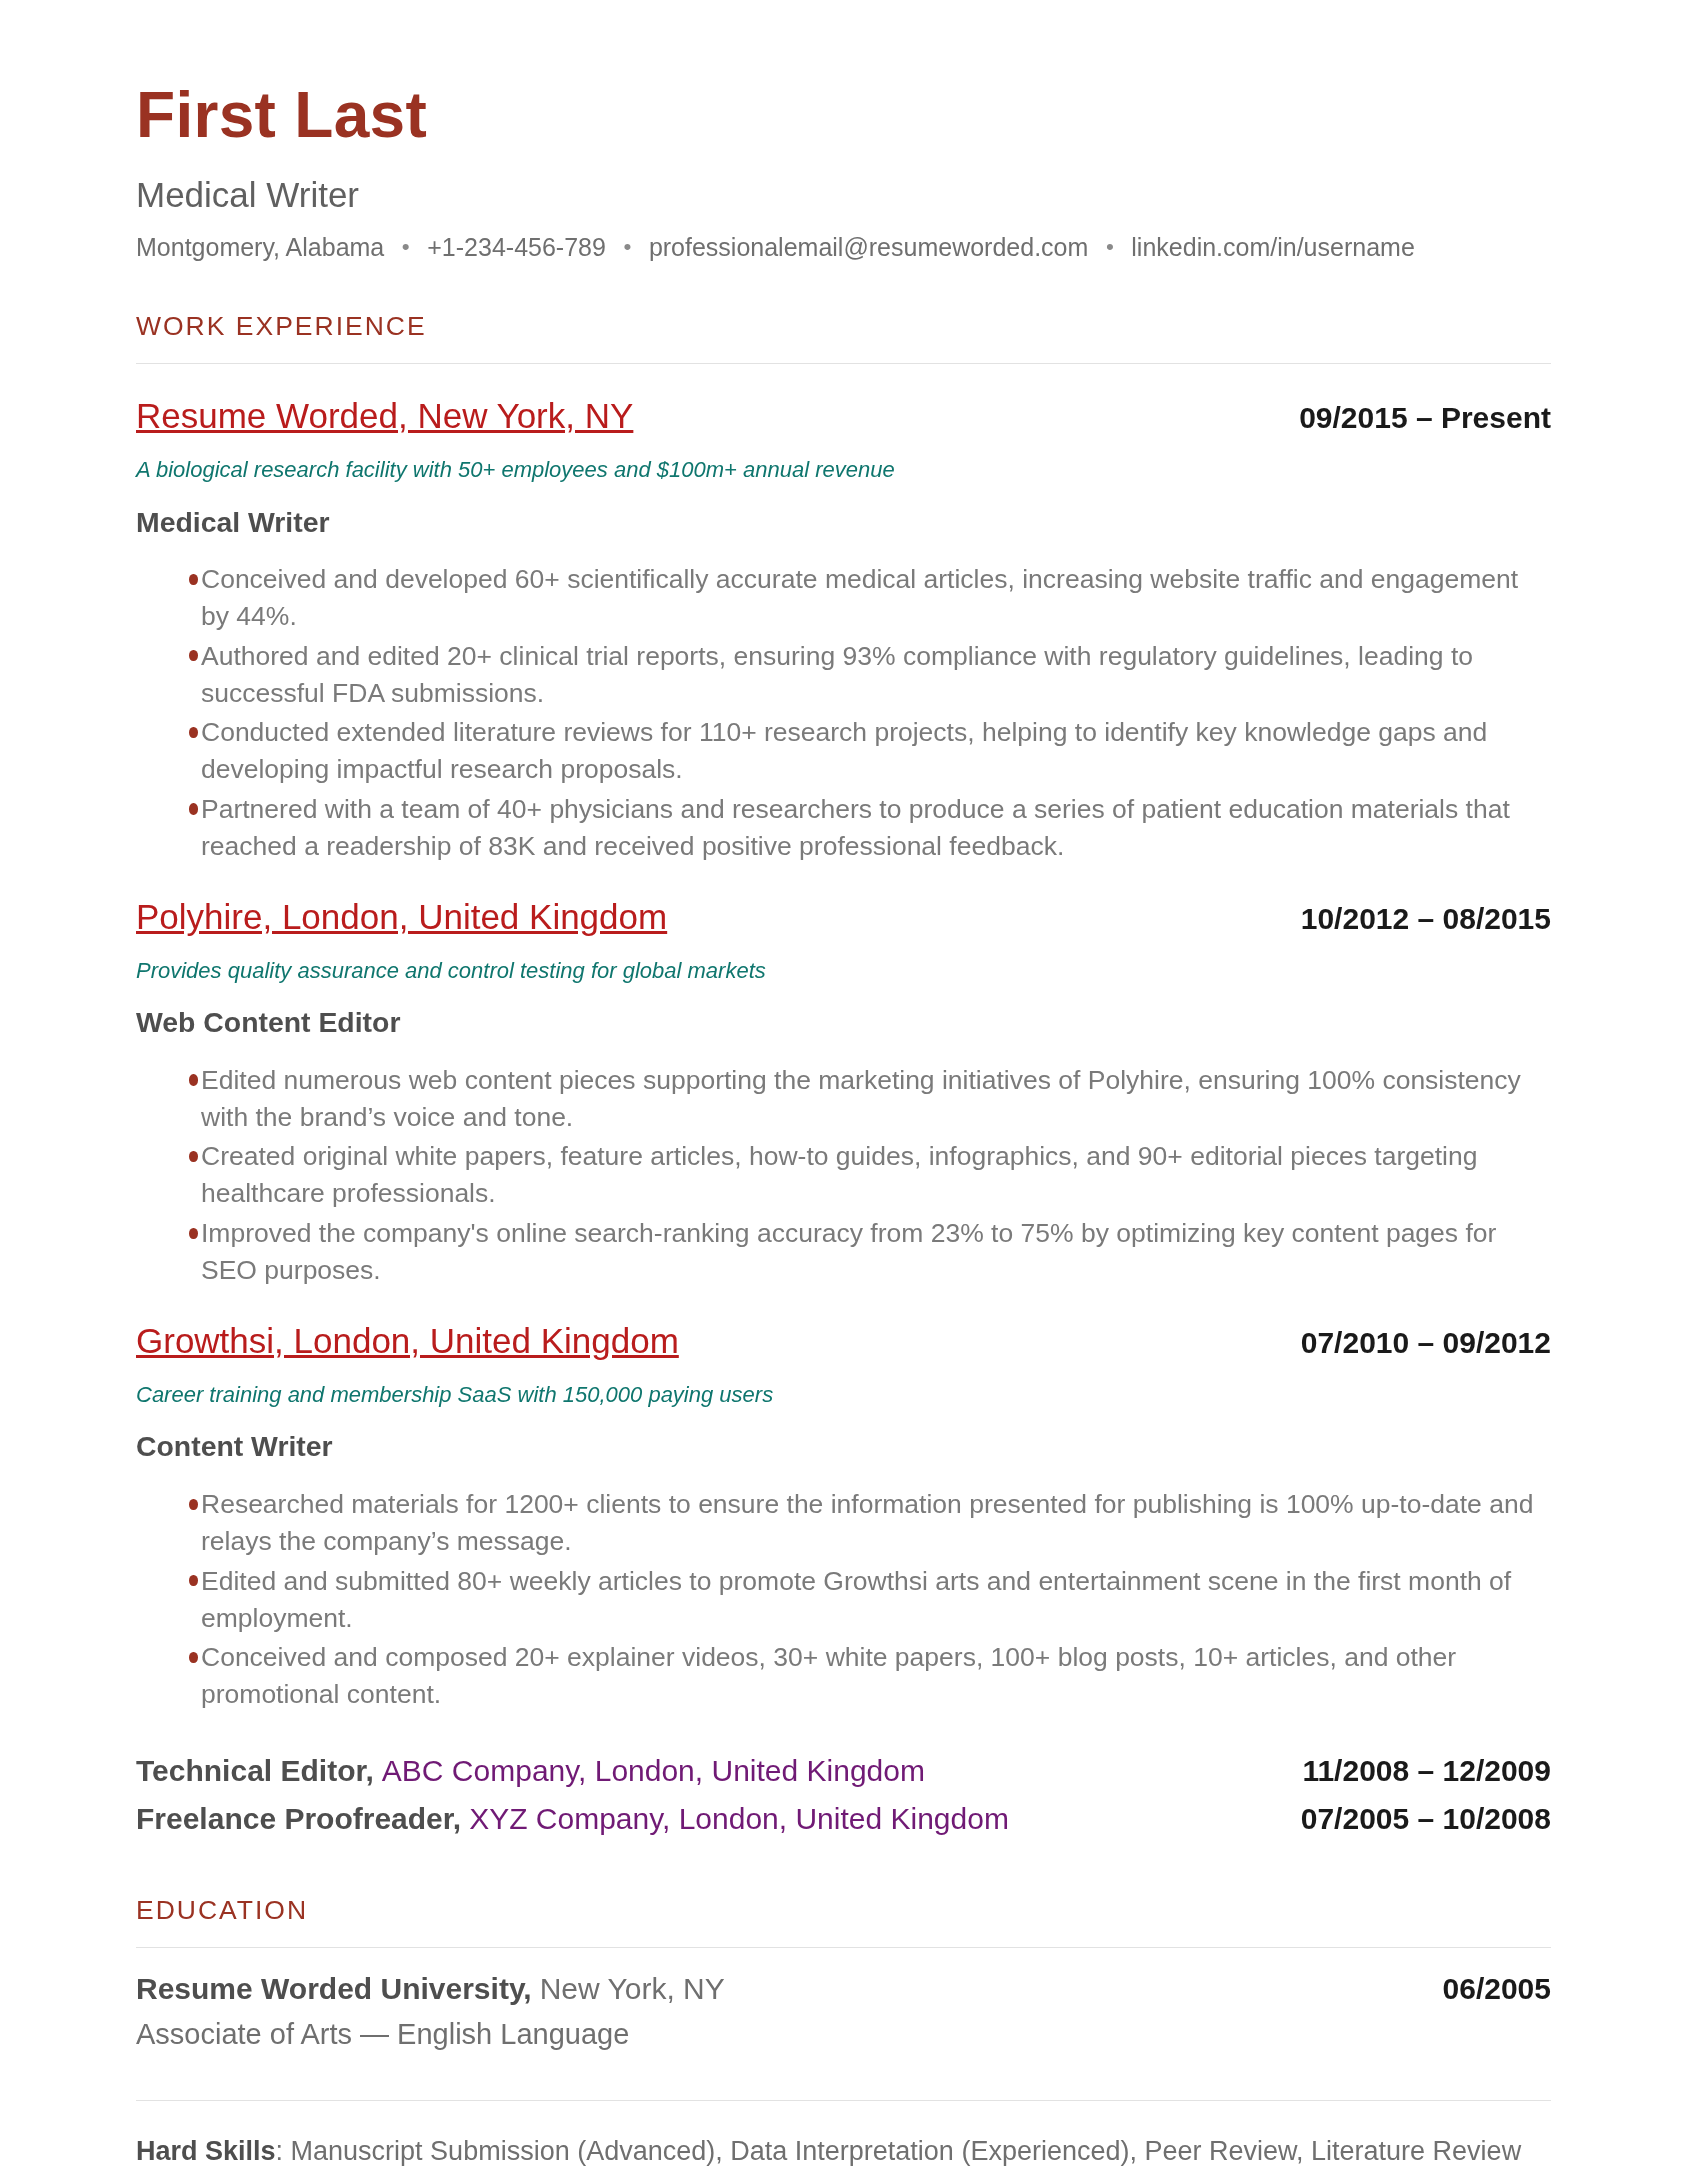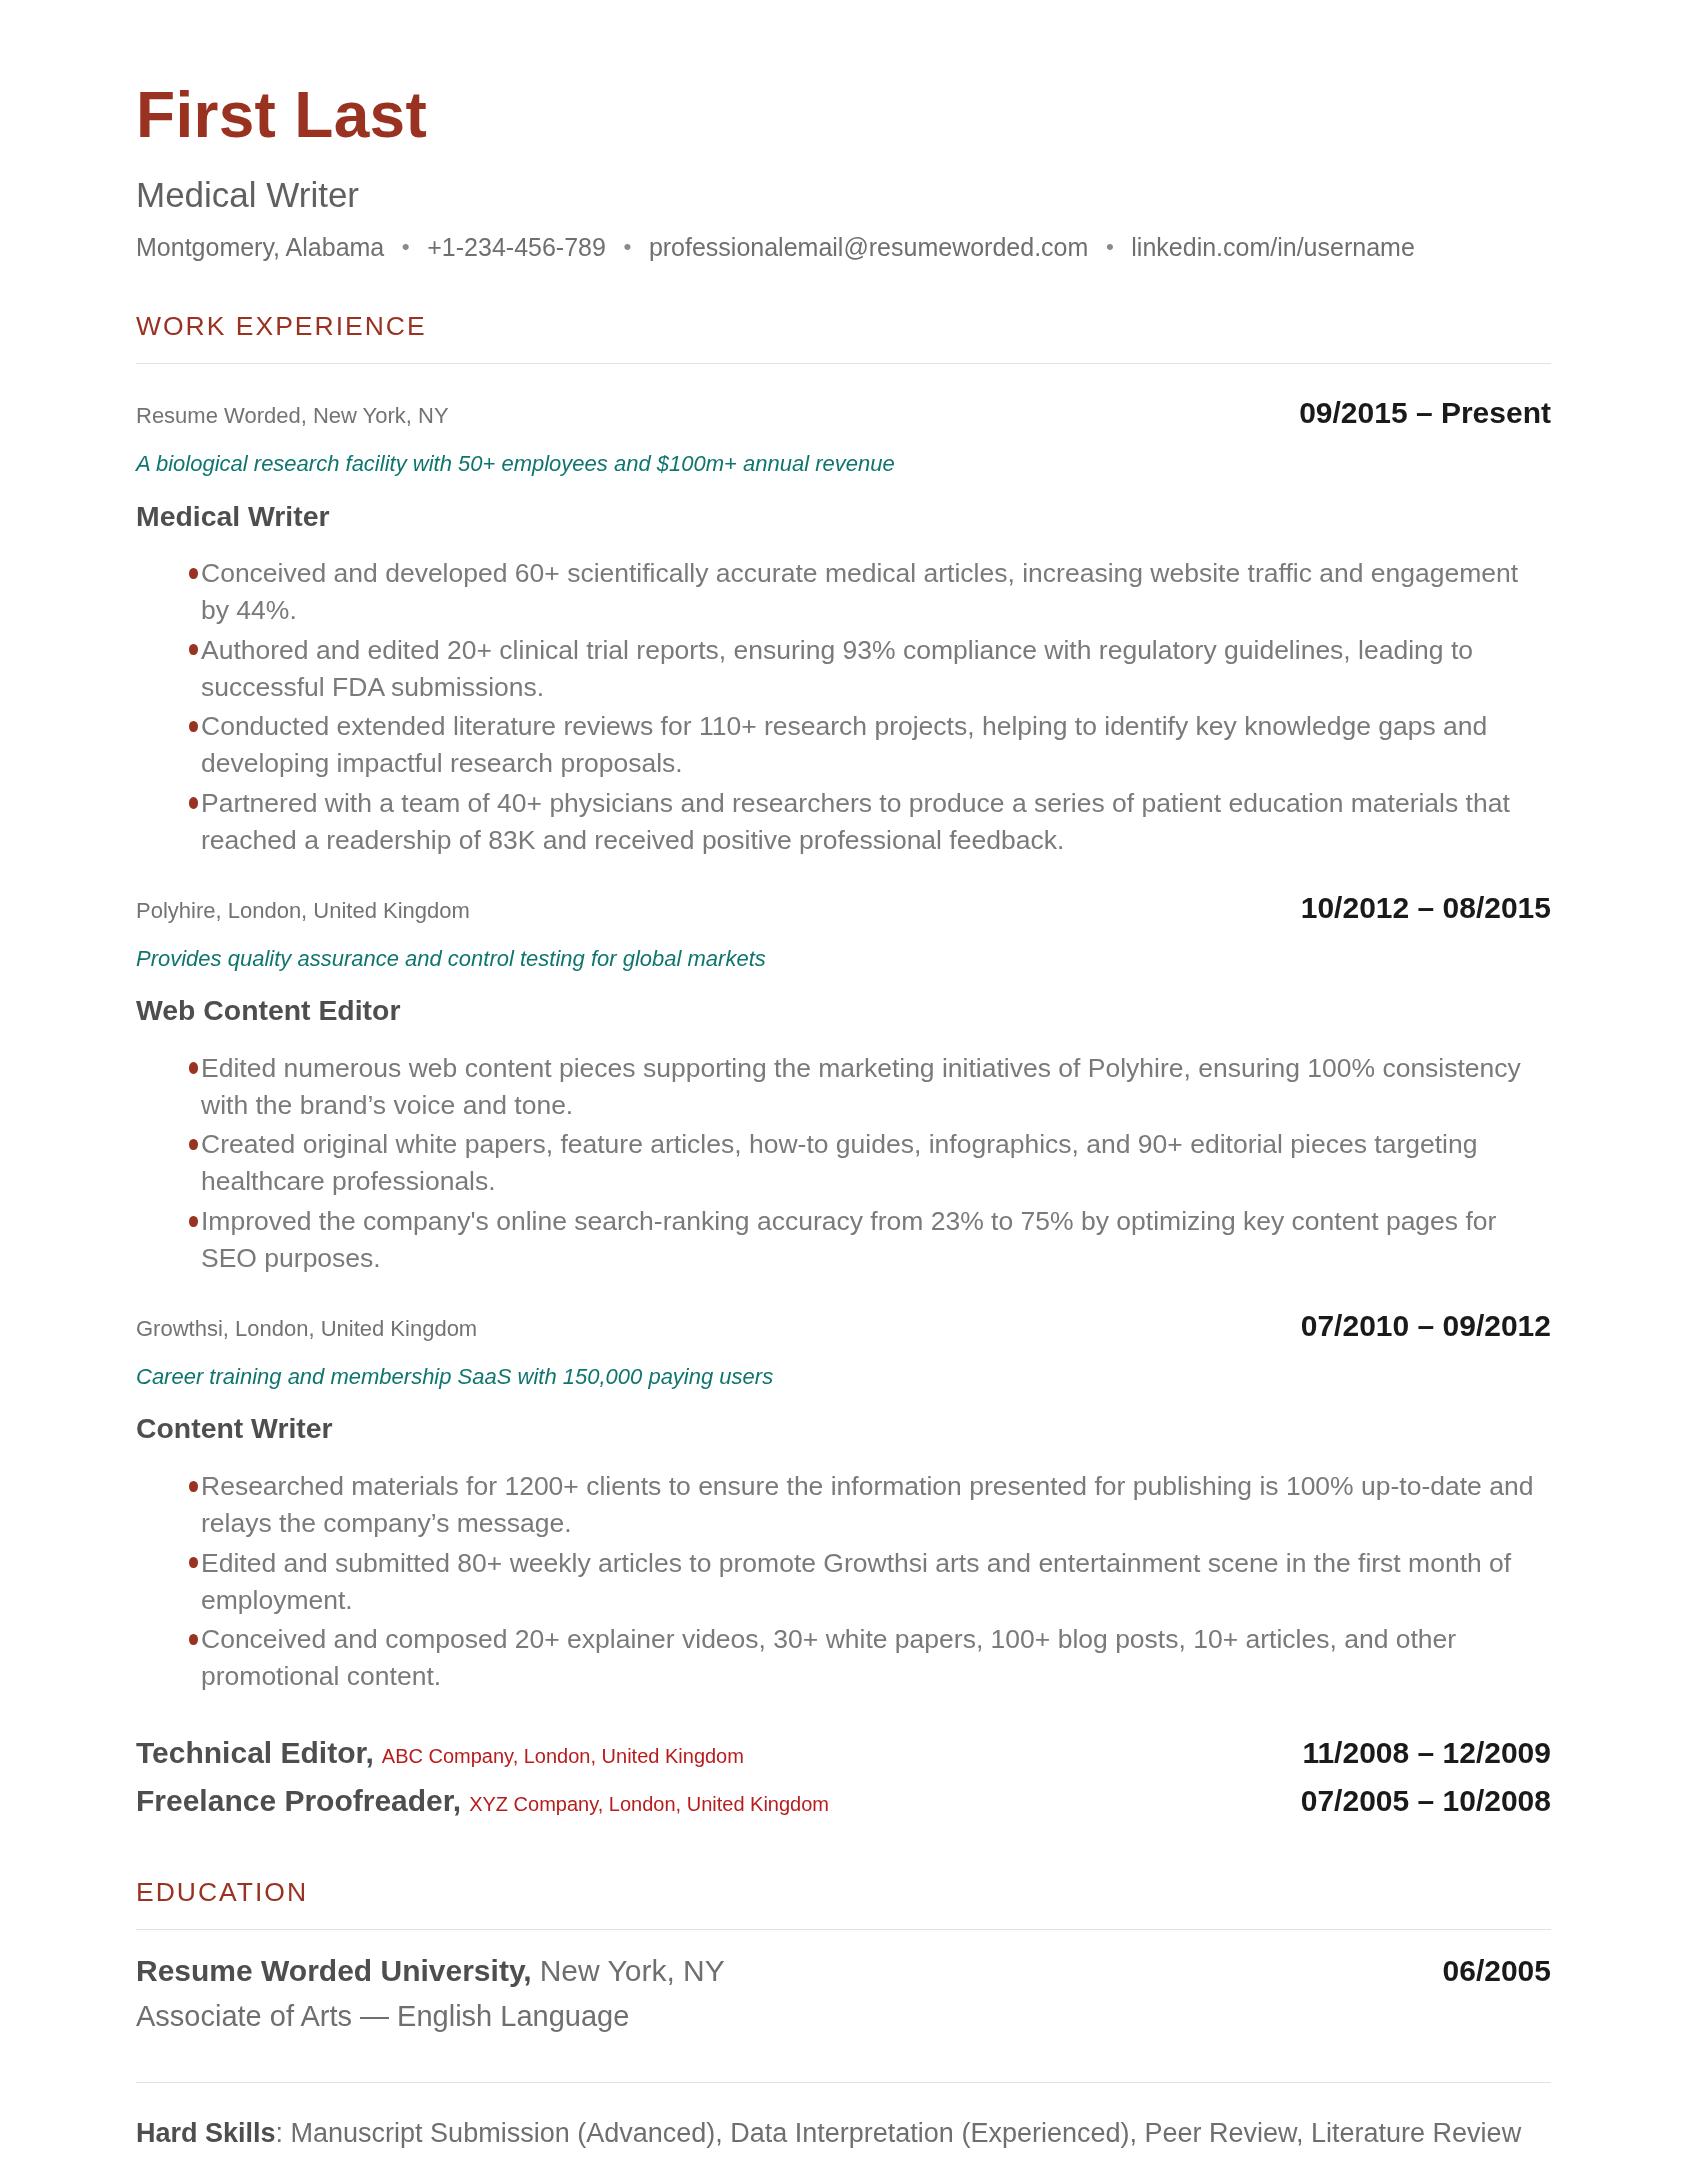--- a/index.html
+++ b/index.html
@@ -50,21 +50,21 @@
     border-top: 1.3px solid #E2E2E2;
     margin: 21px 0 0 0;
   }
   
   .job { margin-top: 32px; }
   .row {
     display: flex;
     justify-content: space-between;
     align-items: baseline;
   }
-  .company { font-size: 22px; color: #737373; }
+  .company { font-size: 35px; color: #b91c1c; text-decoration: underline; }
   .dates { font-size: 30px; font-weight: bold; color: #1A1A1A; white-space: nowrap; }
   .desc {
     font-size: 22px;
     font-style: italic;
     color: #0f766e;
     margin-top: 21px;
   }
   .role {
     font-size: 28.4px;
     font-weight: bold;
@@ -90,21 +90,21 @@
     top: 12.6px;
     width: 8.6px;
     height: 11.2px;
     border-radius: 50%;
     background: #9A3222;
   }
   
   .roles-compact { margin-top: 37px; }
   .roles-compact .row { line-height: 41px; }
   .role-b { font-size: 30px; font-weight: bold; color: #4E4E4E; }
-  .role-rest { font-size: 20px; color: #b91c1c; margin-left: 8px; }
+  .role-rest { font-size: 30px; color: #701a75; margin-left: 8px; }
   
   .edu { margin-top: 24px; }
   .school-b { font-size: 30px; font-weight: bold; color: #4E4E4E; }
   .school-rest { font-size: 30px; color: #6F6F6F; margin-left: 8px; }
   .degree { font-size: 29px; color: #6F6F6F; margin-top: 12px; }
   
   .skills-block { margin-top: 30px; }
   .skill-line { font-size: 27px; line-height: 41px; color: #6F6F6F; }
   .skill-lbl { font-weight: bold; color: #4E4E4E; }
 </style>

